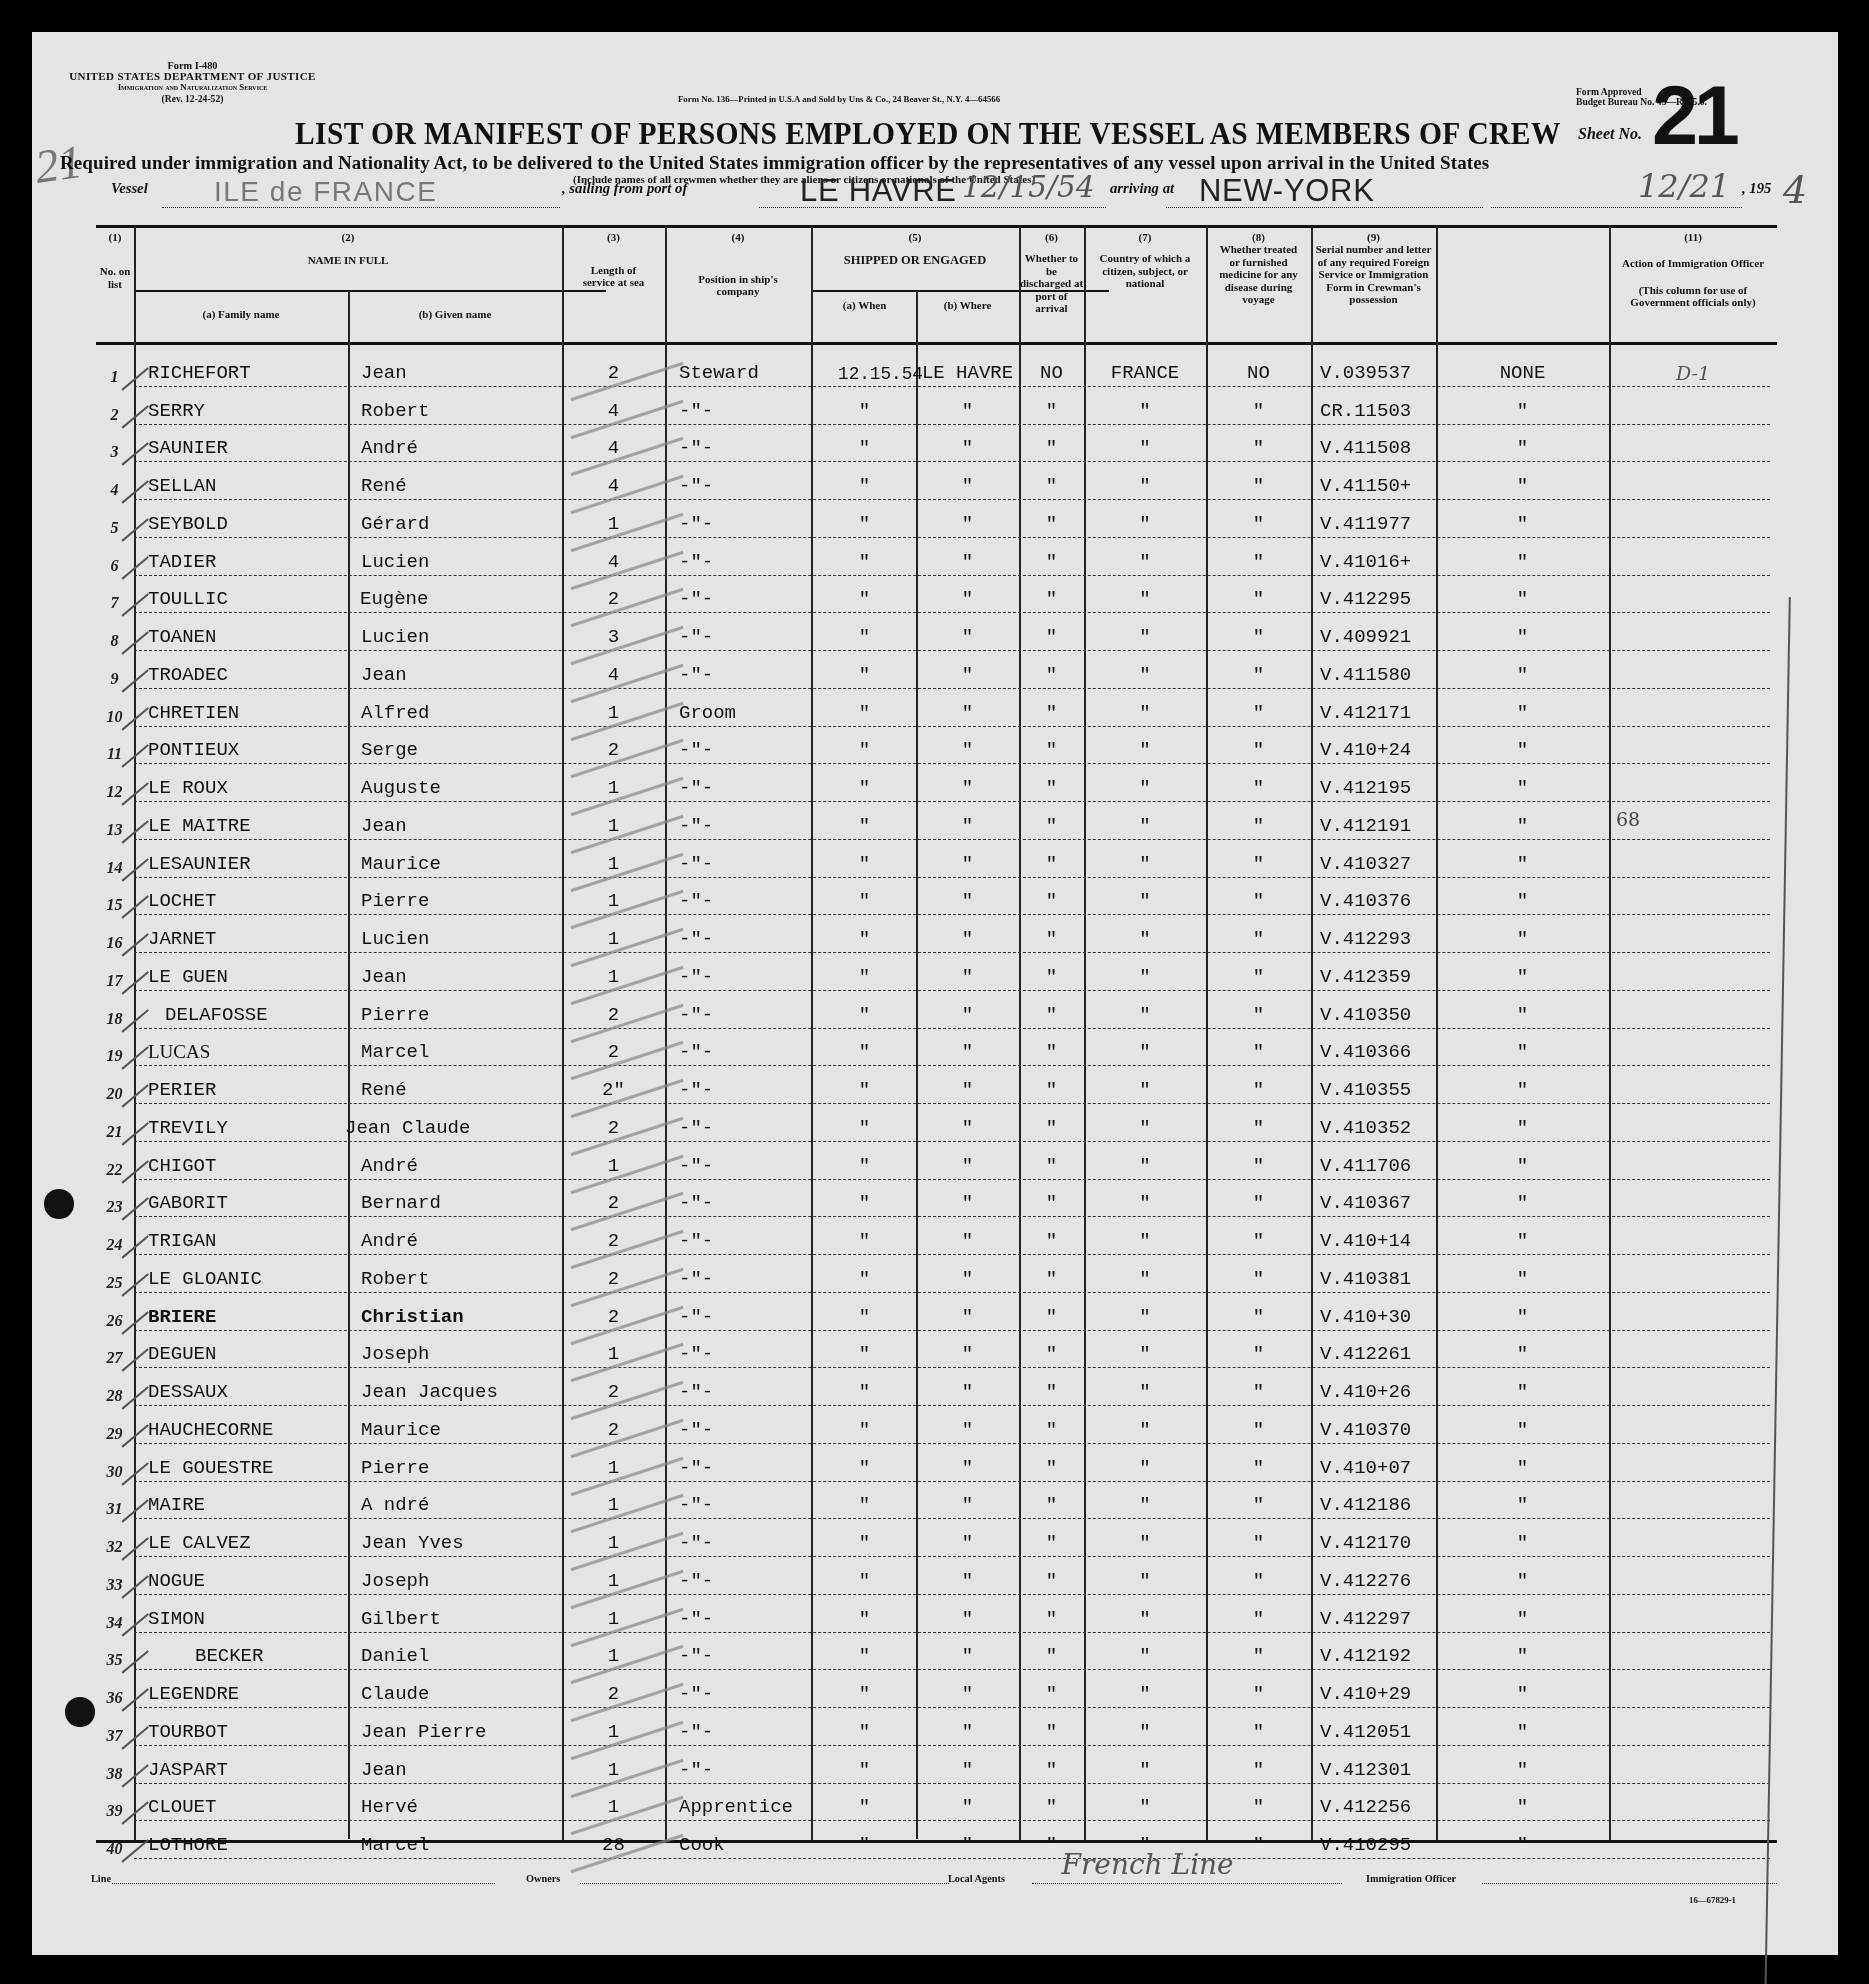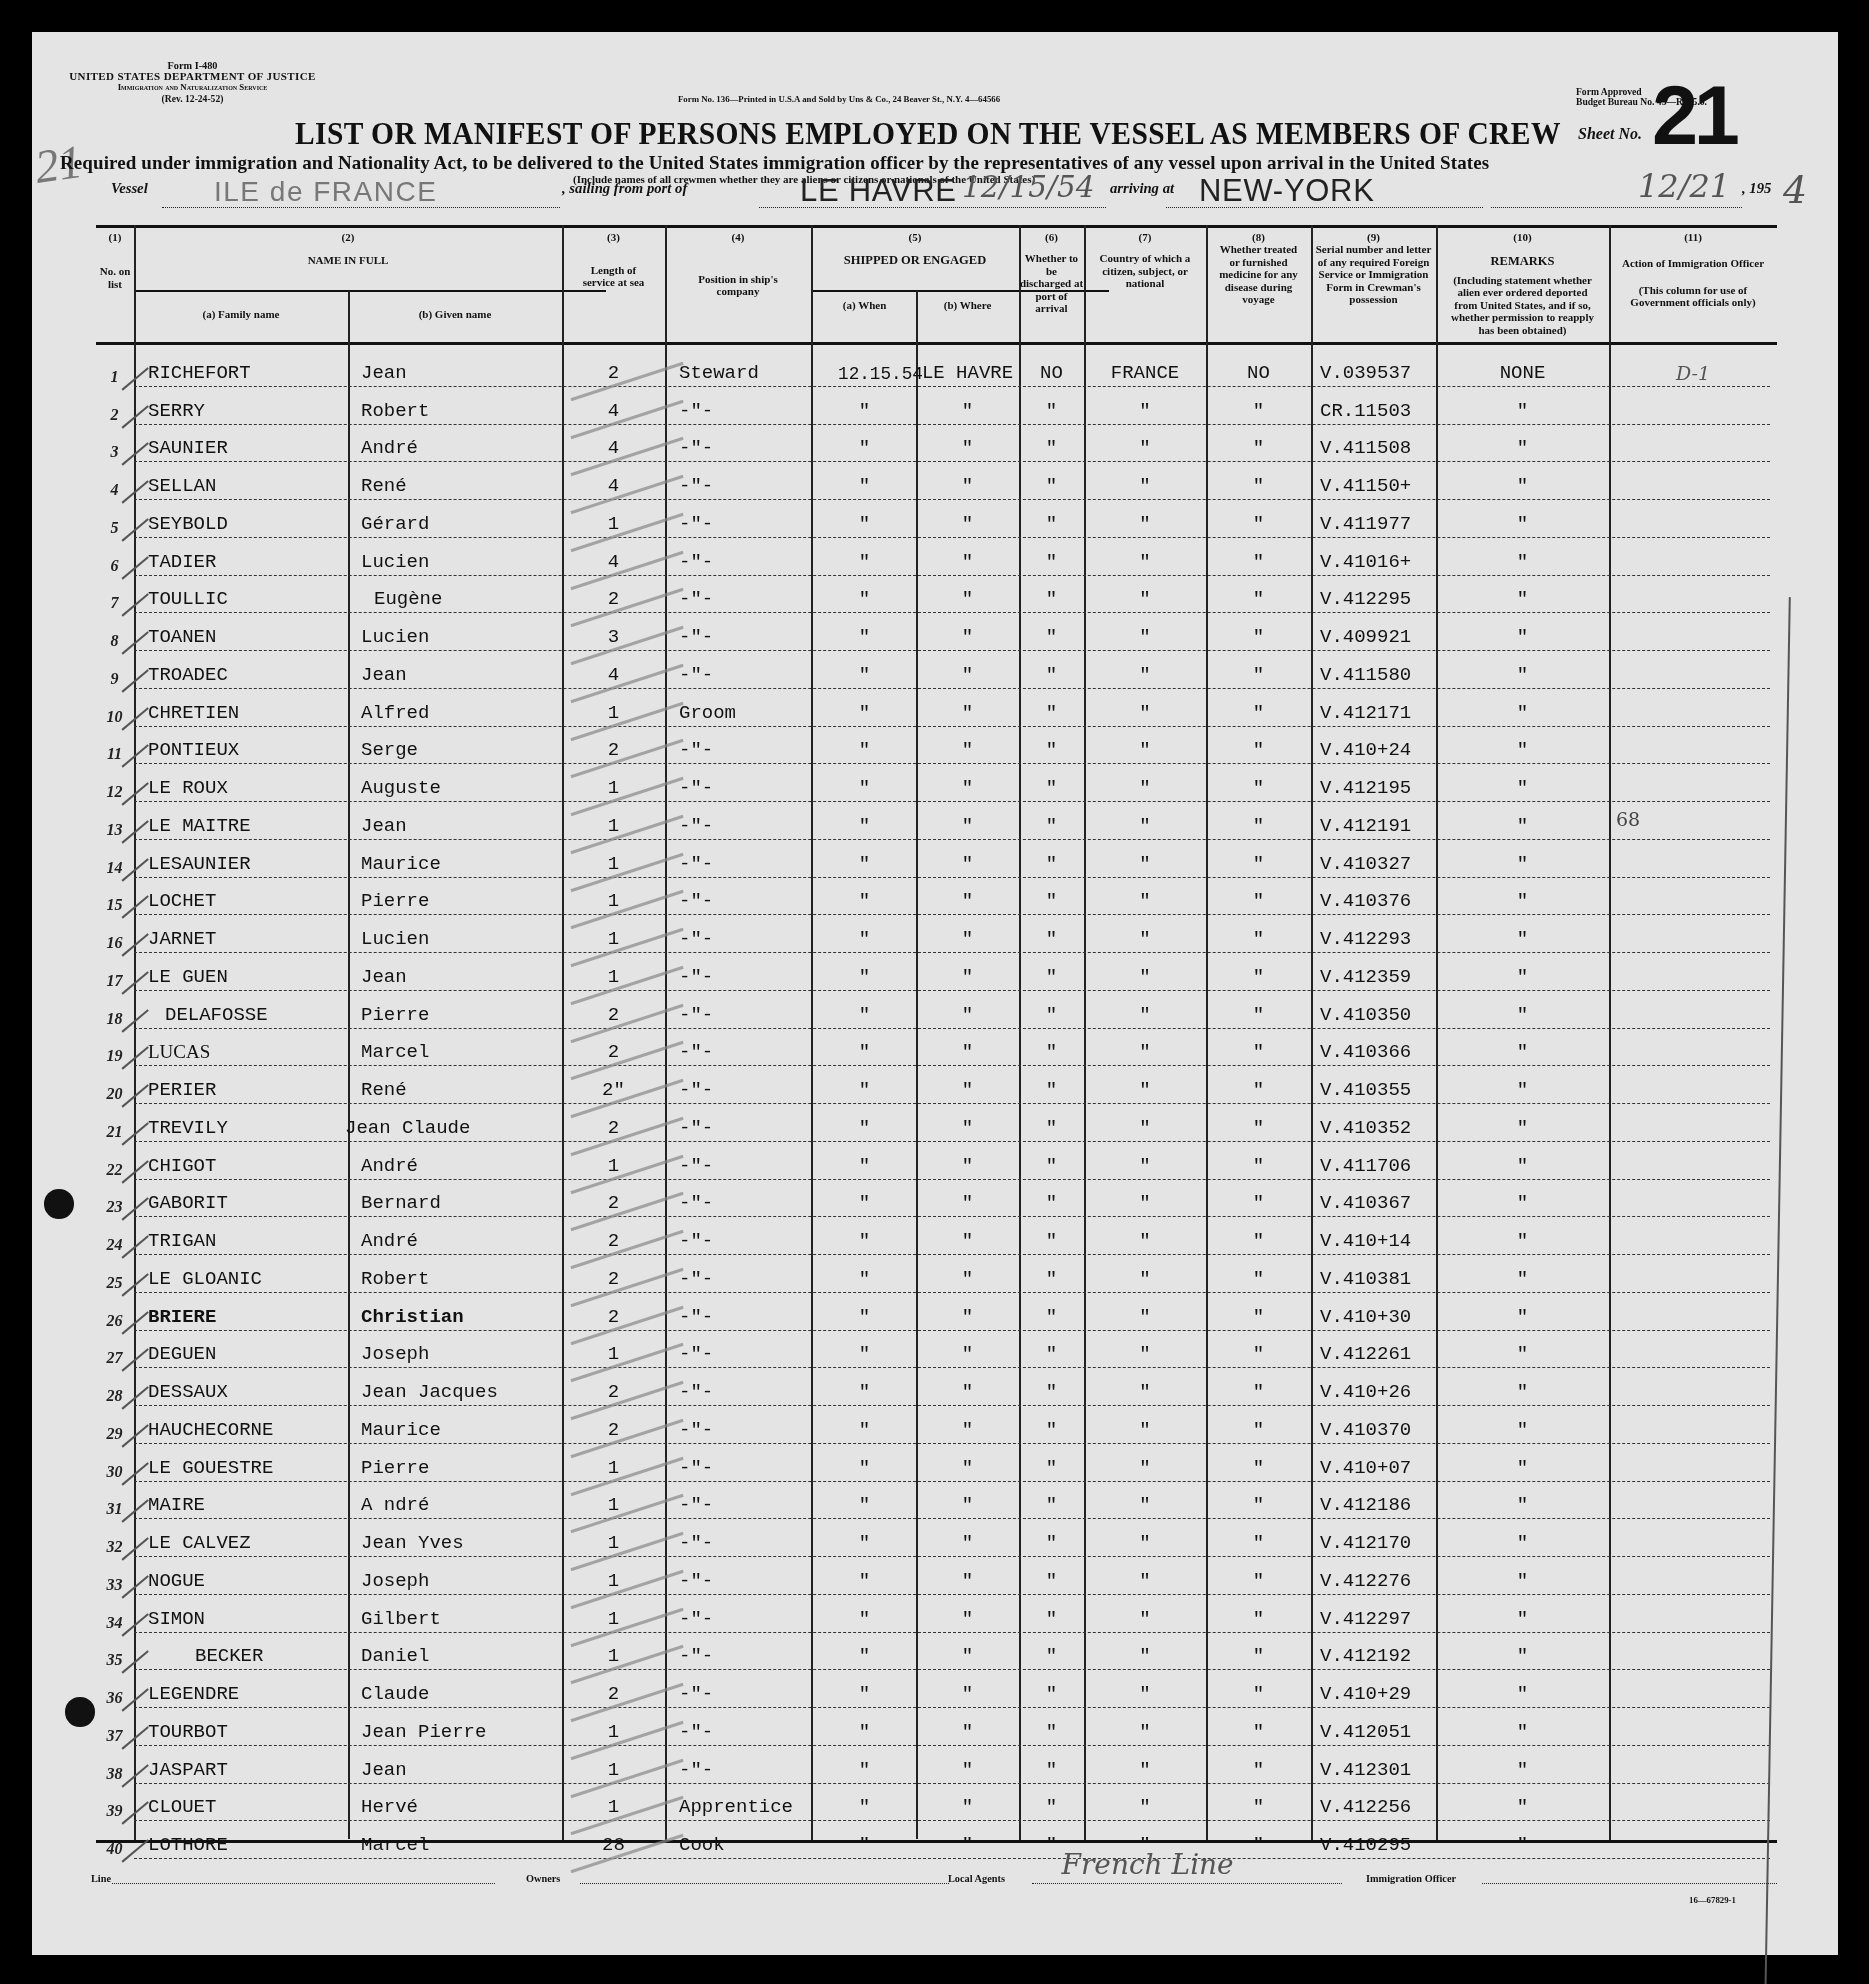--- a/index.html
+++ b/index.html
@@ -135,25 +135,20 @@
       <div style="margin:8.8px 14.7px 0;">Country of which a citizen, subject, or national</div>
   </div>
   <div class="hdr" style="left:1110px;top:5.9px;width:105px;">
     <div>(8)</div>
       <div style="margin:0 8.8px;">Whether treated or furnished medicine for any disease during voyage</div>
   </div>
   <div class="hdr" style="left:1215px;top:5.9px;width:125px;">
     <div>(9)</div>
       <div style="margin:0 4.4px;">Serial number and letter of any required Foreign Service or Immigration Form in Crewman's possession</div>
   </div>
-  <div class="hdr" style="left:1340px;top:5.9px;width:173px;">
-    <div>(10)</div>
-      <div style="margin-top:11.8px;font-size:12.5px;">REMARKS</div>
-    <div class="small" style="margin:5.9px 8.8px 0;">(Including statement whether alien ever ordered deported from United States, and if so, whether permission to reapply has been obtained)</div>
-  </div>
   <div class="hdr" style="left:1513px;top:5.9px;width:168px;">
     <div>(11)</div>
       <div style="margin:13.3px 7.4px 0;">Action of Immigration Officer</div>
     <div class="small" style="margin:14.7px 10.3px 0;">(This column for use of Government officials only)</div>
   </div>
 
   <div id="rows">
       <div class="row" style="top: 124px;">
         <div class="dash"></div>
         <div class="check"></div>
@@ -261,21 +256,21 @@
         <div class="cell" style="left: 1224px; width: 117px;">V.41016+</div>
         <div class="cell c-center" style="left: 1340px; width: 173px;">"</div>
         <div class="cell c-center" style="left: 1513px; width: 168px;"></div>
       </div>
       <div class="row" style="top: 350px;">
         <div class="dash"></div>
         <div class="check"></div>
         <div class="slash"></div>
         <div class="num">7</div>
         <div class="cell" style="left: 52px; width: 199px;">TOULLIC</div>
-        <div class="cell" style="left: 278px; width: 199px;">Eugène</div>
+        <div class="cell" style="left: 264px; width: 199px;">Eugène</div>
         <div class="cell c-center" style="left: 466px; width: 103px;">2</div>
         <div class="cell" style="left: 583px; width: 133px;">-"-</div>
         <div class="cell c-center" style="left: 717px; width: 103px;">"</div>
         <div class="cell c-center" style="left: 820px; width: 103px;">"</div>
         <div class="cell c-center" style="left: 923px; width: 65px;">"</div>
         <div class="cell c-center" style="left: 988px; width: 122px;">"</div>
         <div class="cell c-center" style="left: 1110px; width: 105px;">"</div>
         <div class="cell" style="left: 1224px; width: 117px;">V.412295</div>
         <div class="cell c-center" style="left: 1340px; width: 173px;">"</div>
         <div class="cell c-center" style="left: 1513px; width: 168px;"></div>

